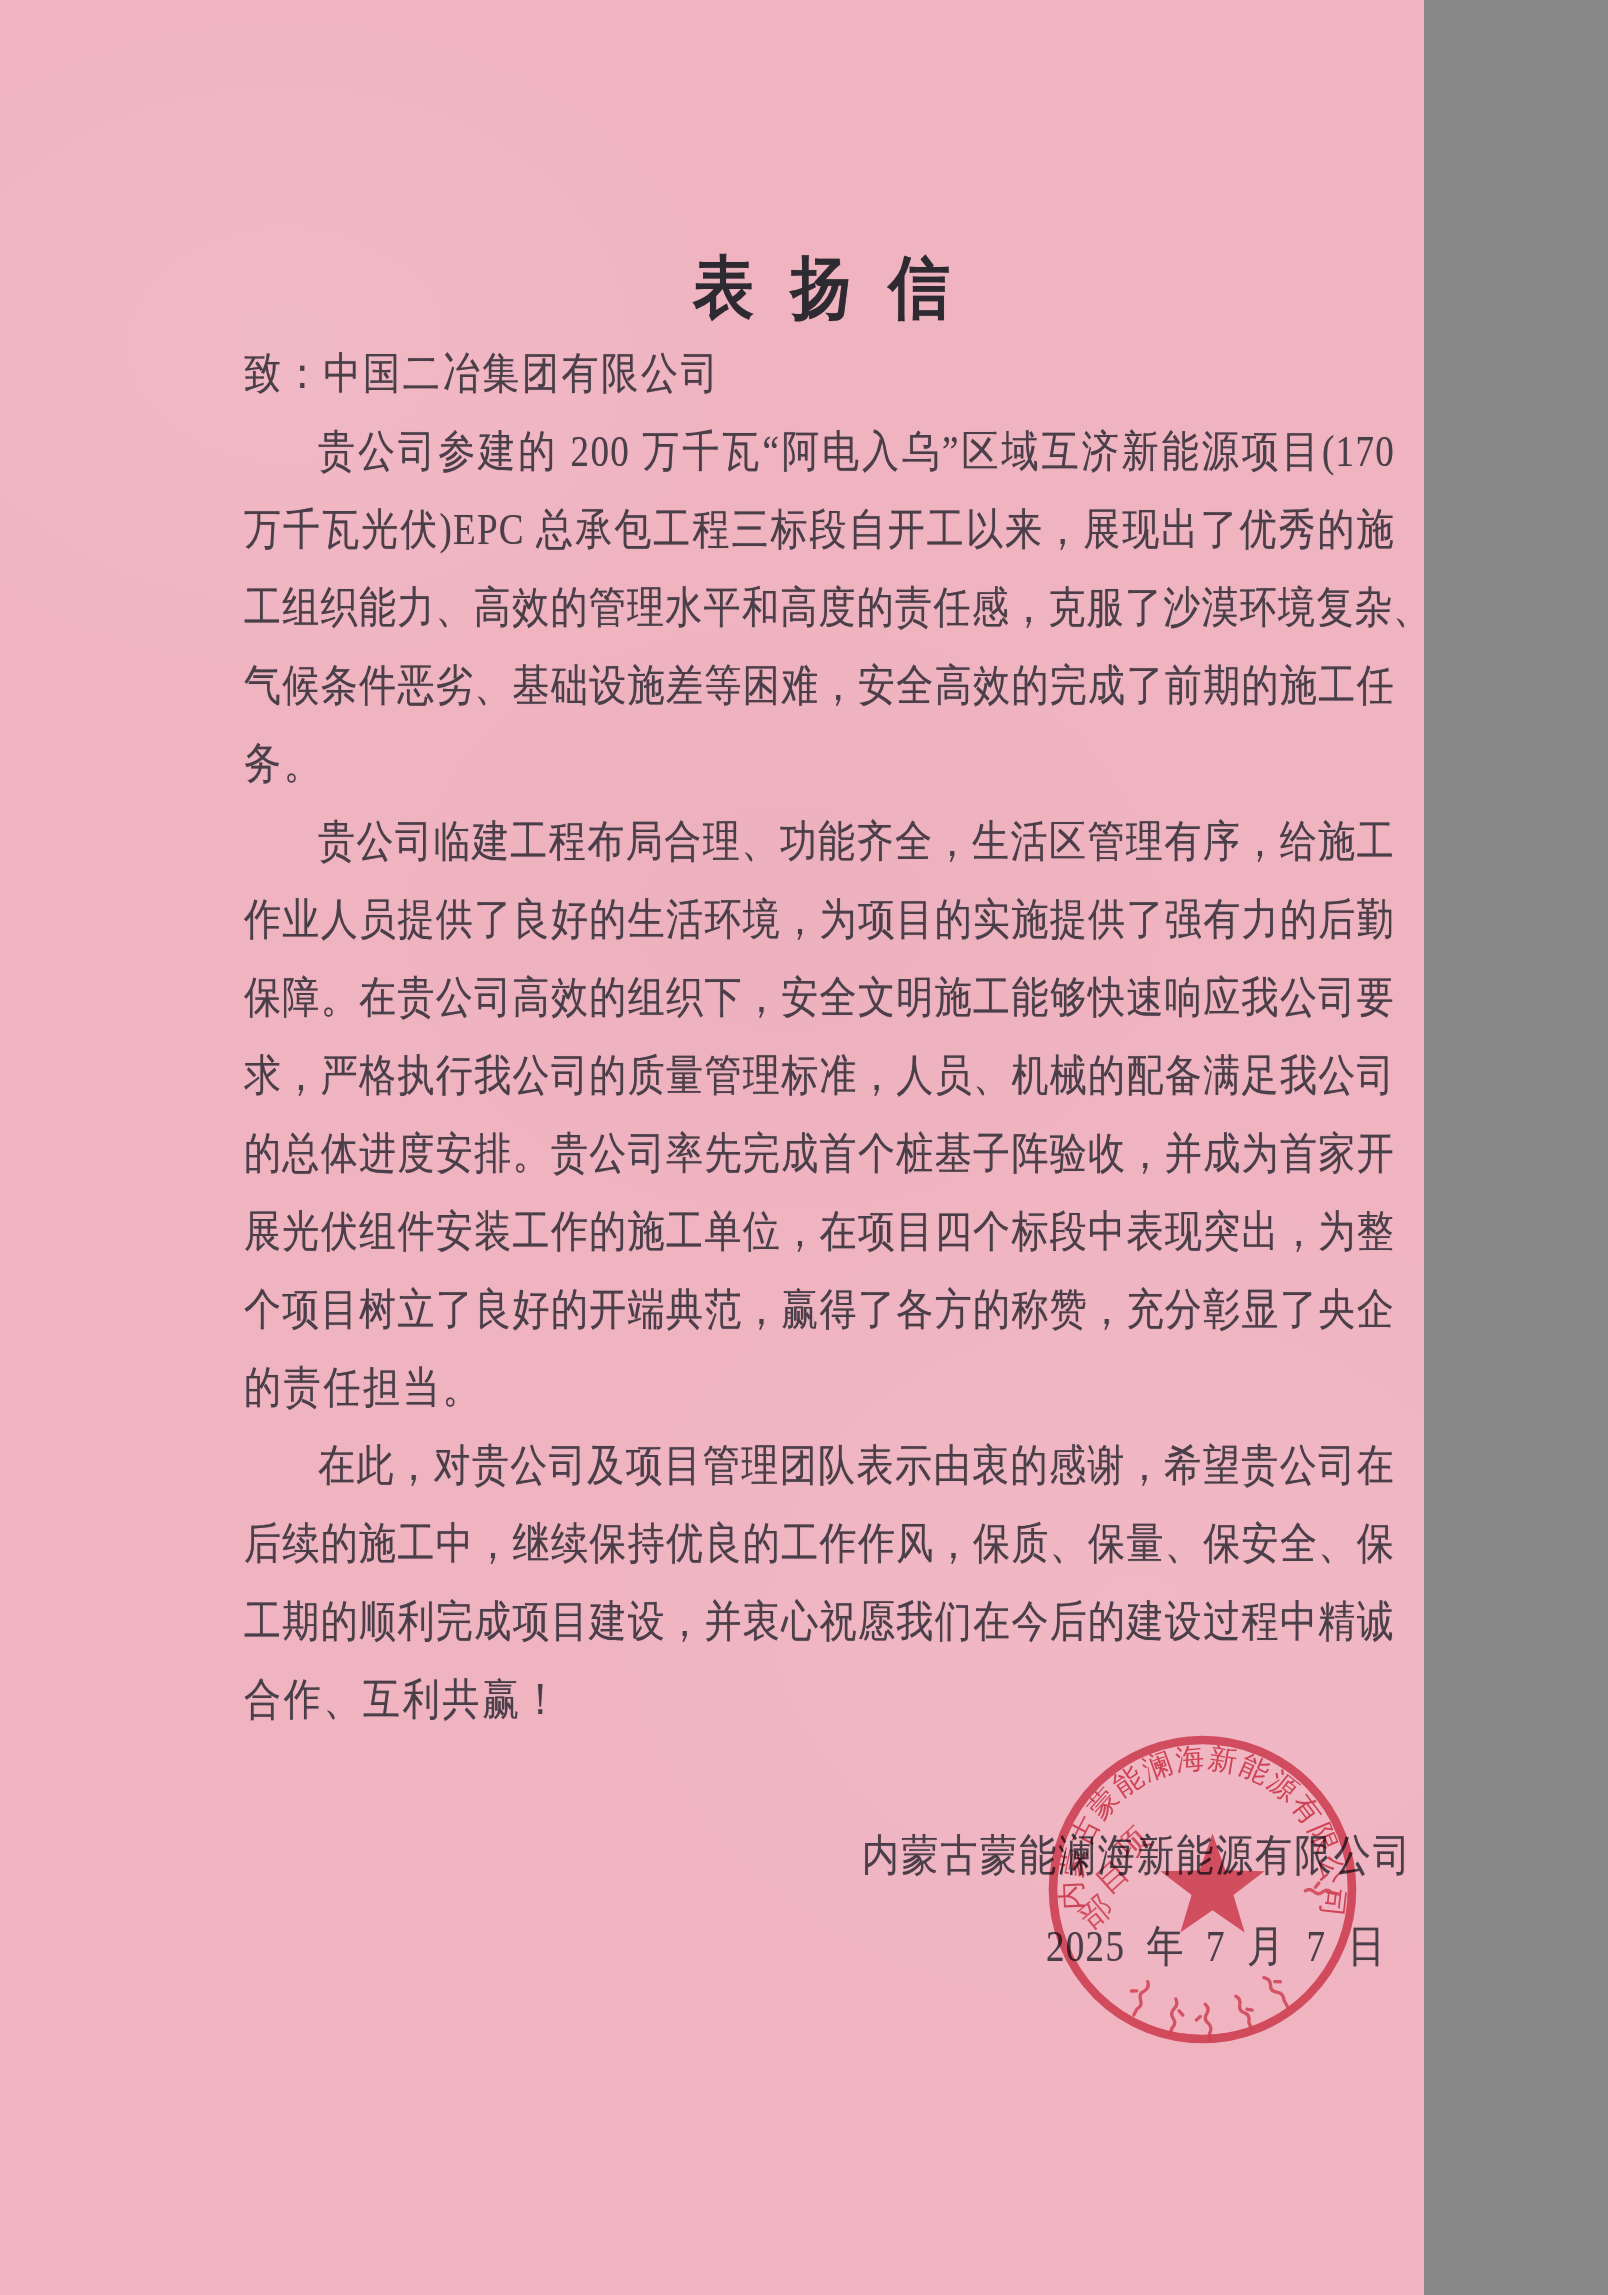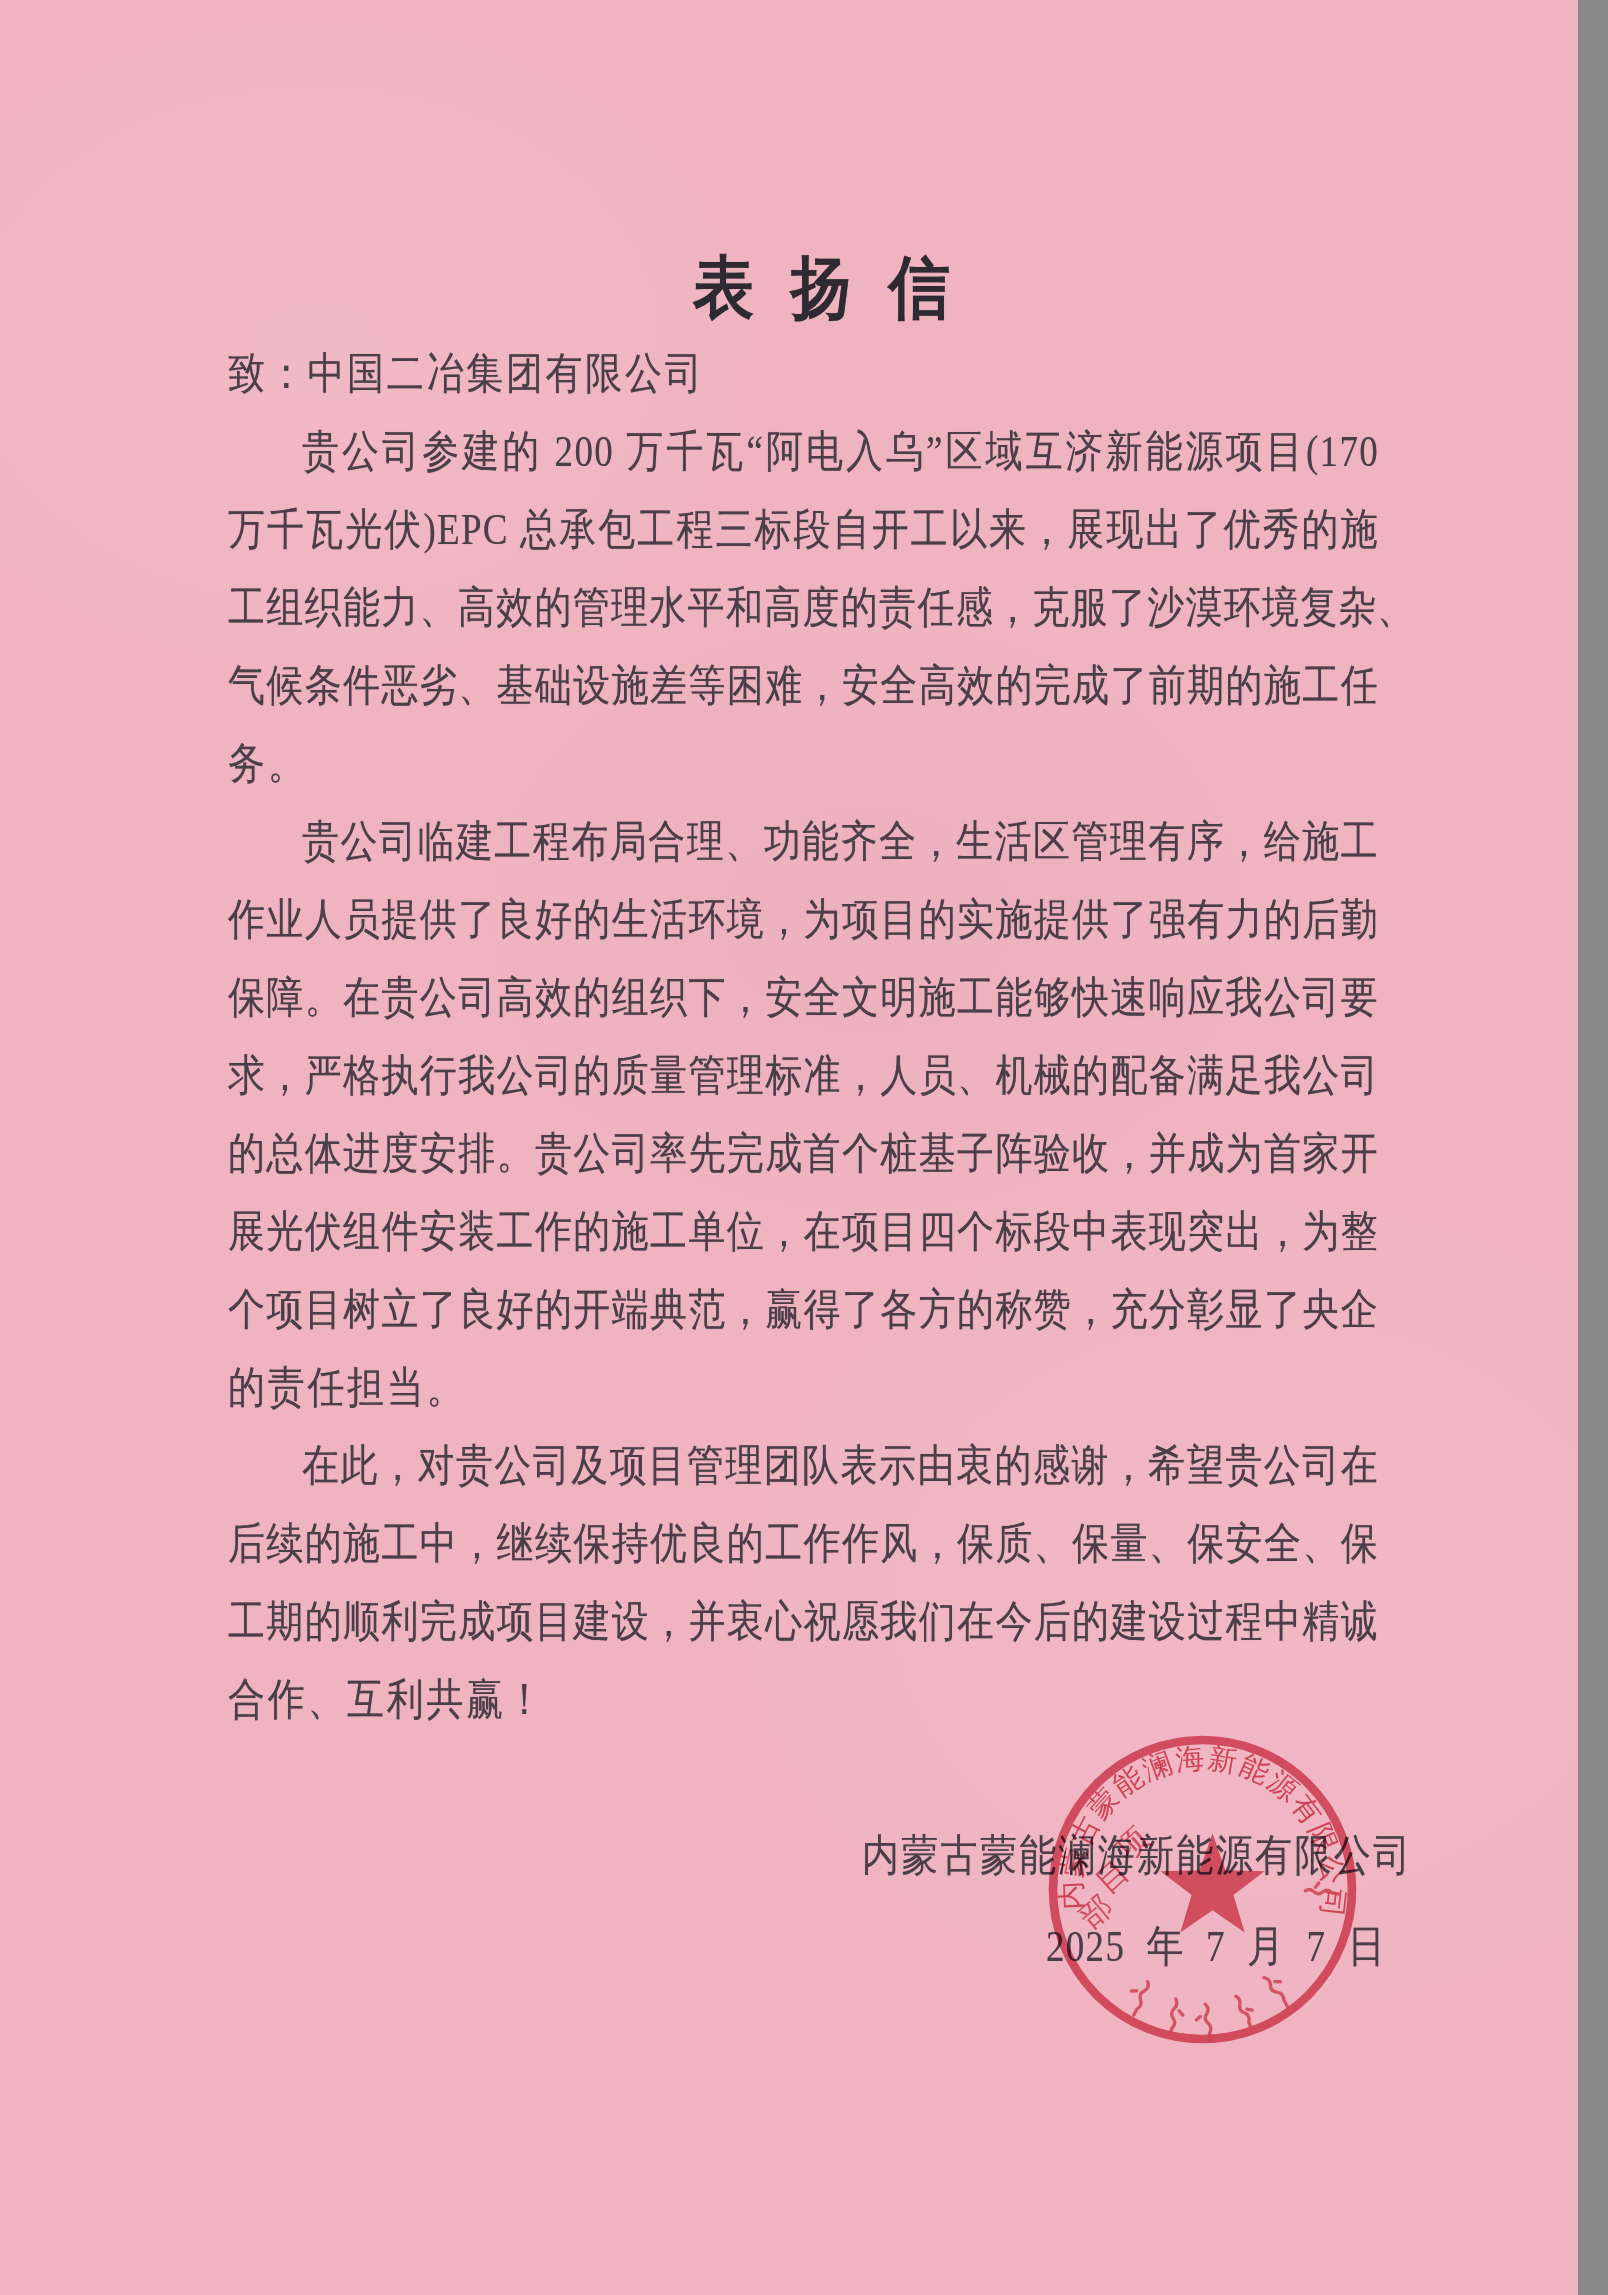--- a/index.html
+++ b/index.html
@@ -4,21 +4,21 @@
 <style>
   :root{
     --paper:#f0b4c1;
     --ink:#4a3f49;
     --title-ink:#2e2a31;
     --stamp-red:#d6475b;
   }
   html,body{margin:0;padding:0;background:#888;}
   .page{
     position:relative;
-    width:1578px;height:2295px;
+    width:1424px;height:2295px;
     background:
       radial-gradient(801px 601px at 20% 15%, rgba(255,255,255,0.07), rgba(255,255,255,0) 60%),
       radial-gradient(935px 735px at 80% 70%, rgba(255,255,255,0.05), rgba(255,255,255,0) 65%),
       radial-gradient(601px 468px at 55% 40%, rgba(190,120,140,0.06), rgba(190,120,140,0) 70%),
       var(--paper);
     overflow:hidden;
     font-family:"Liberation Serif","DejaVu Serif",serif;
     color:var(--ink);
   }
   .title{
@@ -33,21 +33,21 @@
     font-weight:600;
     color:var(--title-ink);
     word-spacing:17.4px;
     letter-spacing:1.3px;
     transform:scaleY(1.12);
     transform-origin:center top;
     text-shadow:0 0 0.7px rgba(46,42,49,0.55);
   }
   .body-block{
     position:absolute;
-    left:228px;top:335px;width:1151px;
+    left:244px;top:335px;width:1151px;
   }
   .line{
     height:78px;
     line-height:78px;
     font-size:37px;
     letter-spacing:1.3px;
     white-space:nowrap;
     text-align:justify;
     text-align-last:justify;
     transform:scaleY(1.18);

